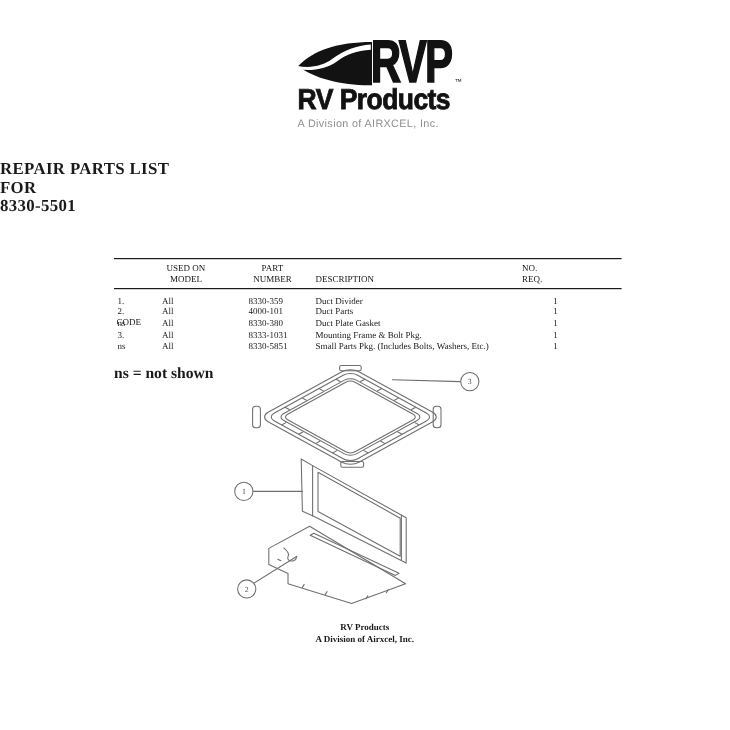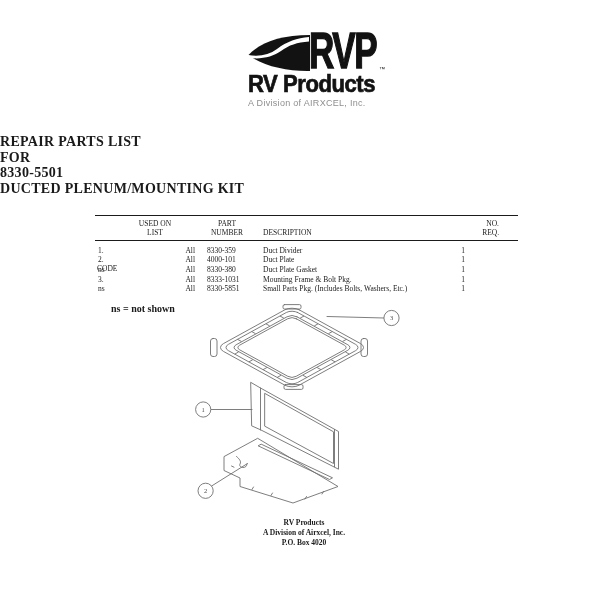--- a/index.html
+++ b/index.html
@@ -26,33 +26,33 @@
 
   
   .ptable{position:absolute;left:95px;top:215px;width:423px;height:85px;font-size:7.5px;}
   .rule{position:absolute;left:0;width:423px;border-top:1.5px solid #1b1b1b;}
   .rule.r1{top:0;}
   .rule.r2{top:24.5px;}
   .ptable .hd{position:absolute;font-weight:normal;white-space:pre;}
   .ptable .row{position:absolute;left:0;width:423px;height:10px;}
   .ptable .row span{position:absolute;white-space:pre;}
   .c-code{left:3px;}
-  .c-model{left:40px;width:60px;text-align:right;}
+  .c-model{left:40px;width:60px;text-align:left;}
   .c-part{left:112px;text-align:right;}
   .c-desc{left:168px;}
   .c-req{left:344px;width:48px;text-align:center;}
   .h-usedon,.h-model{left:30px;width:60px;text-align:center;}
   .h-part,.h-number{left:107px;width:50px;text-align:center;}
-  .h-no,.h-req{left:356px;width:48px;text-align:right;}
+  .h-no,.h-req{left:340px;width:48px;text-align:left;}
   .h-code{left:2px;margin-top:36px;}
   .h-desc{left:168px;}
   .hline1{top:4px;}
   .hline2{top:13px;}
 
-  .note{position:absolute;left:111px;top:303px;font-size:10px;font-weight:bold;white-space:pre;}
+  .note{position:absolute;left:95px;top:303px;font-size:13px;font-weight:bold;white-space:pre;}
 
   
   .diagram{position:absolute;left:190px;top:299px;width:212px;height:206px;}
   .diagram .ln{fill:none;stroke:#6f6f6f;stroke-width:0.9;stroke-linejoin:round;stroke-linecap:round;}
   .diagram .callout-circle{fill:#ffffff;stroke:#6f6f6f;stroke-width:0.9;}
   .diagram text{font-family:"Liberation Serif",serif;font-size:6.5px;fill:#4d4d4d;text-anchor:middle;}
 
   
   .footer{position:absolute;left:0;top:518px;width:608px;text-align:center;
           font-size:7.5px;font-weight:bold;line-height:10px;}
@@ -71,50 +71,49 @@
     <div class="rvp">RVP</div>
     <span class="tm">™</span>
     <div class="brand">RV Products</div>
     <div class="tagline">A Division of AIRXCEL, Inc.</div>
   </header>
 
   <section class="title">
     <div>REPAIR PARTS LIST</div>
     <div>FOR</div>
     <div>8330-5501</div>
-    <div>DUCTED PLENUM/MOUNTING KIT</div>
   </section>
 
   <section class="ptable">
     <div class="rule r1"></div>
 
     <span class="hd hline1 h-usedon">USED ON</span>
     <span class="hd hline1 h-part">PART</span>
     <span class="hd hline1 h-no">NO.</span>
 
     <span class="hd hline2 h-code">CODE</span>
-    <span class="hd hline2 h-model">LIST</span>
+    <span class="hd hline2 h-model">MODEL</span>
     <span class="hd hline2 h-number">NUMBER</span>
     <span class="hd hline2 h-desc">DESCRIPTION</span>
     <span class="hd hline2 h-req">REQ.</span>
 
     <div class="rule r2"></div>
 
     <div class="row" style="top:30.5px">
       <span class="c-code">1.</span>
       <span class="c-model">All</span>
       <span class="c-part">8330-359</span>
       <span class="c-desc">Duct Divider</span>
       <span class="c-req">1</span>
     </div>
     <div class="row" style="top:40.2px">
       <span class="c-code">2.</span>
       <span class="c-model">All</span>
       <span class="c-part">4000-101</span>
-      <span class="c-desc">Duct Plate</span>
+      <span class="c-desc">Duct Parts</span>
       <span class="c-req">1</span>
     </div>
     <div class="row" style="top:49.9px">
       <span class="c-code">ns</span>
       <span class="c-model">All</span>
       <span class="c-part">8330-380</span>
       <span class="c-desc">Duct Plate Gasket</span>
       <span class="c-req">1</span>
     </div>
     <div class="row" style="top:59.6px">
@@ -186,16 +185,15 @@
     <g>
       <path class="ln" d="M211.3,486.2 L247.5,463.5"></path>
       <circle class="callout-circle" cx="205.6" cy="490.8" r="7.6"></circle>
       <text x="205.6" y="493.2">2</text>
     </g>
   </svg>
 
   <footer class="footer">
     <div>RV Products</div>
     <div>A Division of Airxcel, Inc.</div>
-    <div>P.O. Box 4020</div>
   </footer>
 
 </div>
 
 </body></html>

